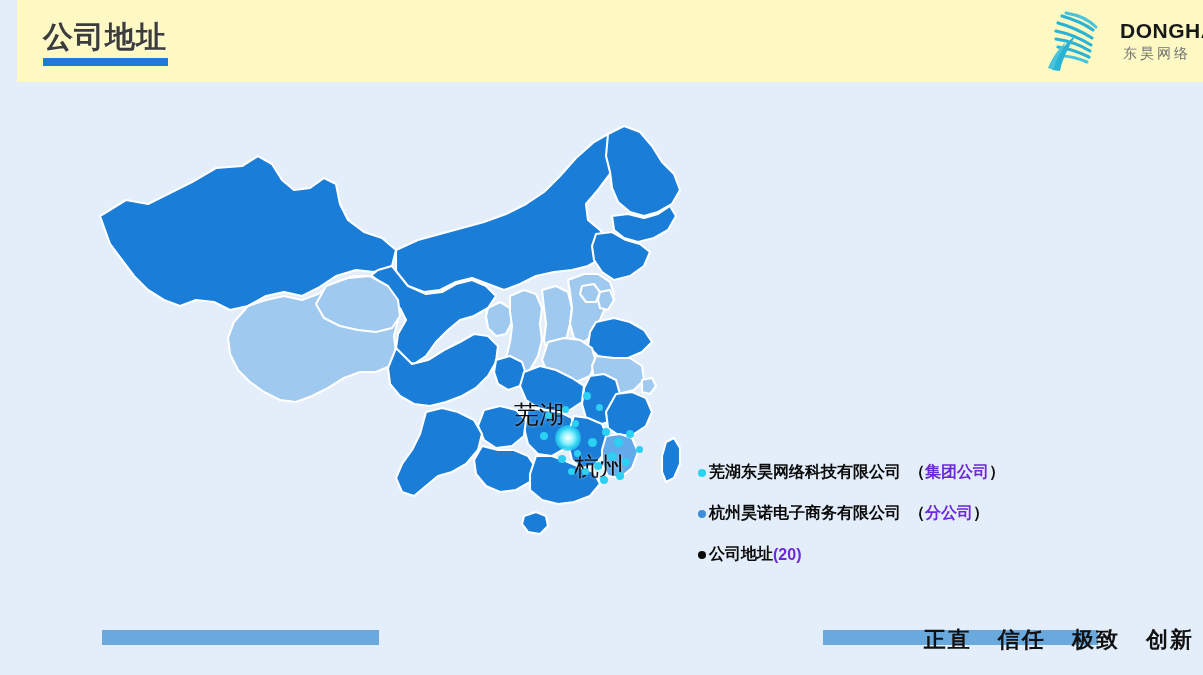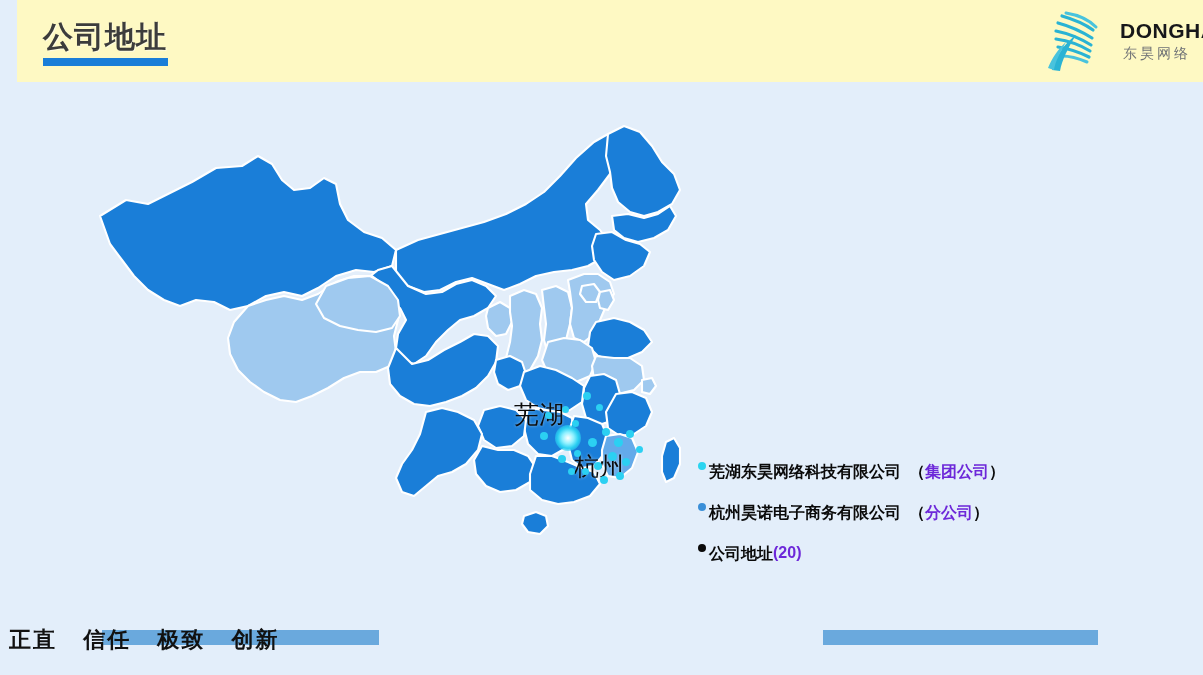--- a/index.html
+++ b/index.html
@@ -60,35 +60,35 @@
   .dot{position:absolute;border-radius:50%;background:#2bd0f2;}
   .hq-marker{
     position:absolute;width:26px;height:26px;border-radius:50%;
     background:radial-gradient(circle,#ffffff 0%,#8df0ff 32%,#2bd0f2 56%,rgba(43,208,242,.35) 78%,rgba(43,208,242,0) 100%);
   }
   
   .legend{
     position:absolute;left:698px;top:462px;width:430px;
   }
   .legend-row{
-    display:flex;margin-bottom:20px;
+    display:flex;align-items:center;margin-bottom:20px;
     font-size:16px;font-weight:bold;color:#0a0a0a;white-space:nowrap;
   }
   .legend-bullet{
     width:8px;height:8px;border-radius:50%;margin-right:3px;flex:0 0 auto;
   }
   .legend-tag{color:#6d28d9;font-weight:bold;}
   .legend-paren{color:#0a0a0a;font-weight:bold;}
   .legend-gap{display:inline-block;width:8px;}
   
   .foot-bar{position:absolute;height:15px;background:#6aa9dd;top:630px;}
   .foot-bar.left{left:102px;width:277px;}
   .foot-bar.right{left:823px;width:275px;}
   .slogan{
-    position:absolute;left:0;top:625px;width:1203px;text-align:left;
+    position:absolute;left:0;top:625px;width:1203px;text-align:right;
     font-size:22px;font-weight:bold;color:#111;letter-spacing:2px;
   }
   .slogan span{margin:0 9px;}
 </style>
 </head>
 <body>
 
 <div class="header">
   <div class="page-title">公司地址</div>
   <div class="title-underline"></div>

